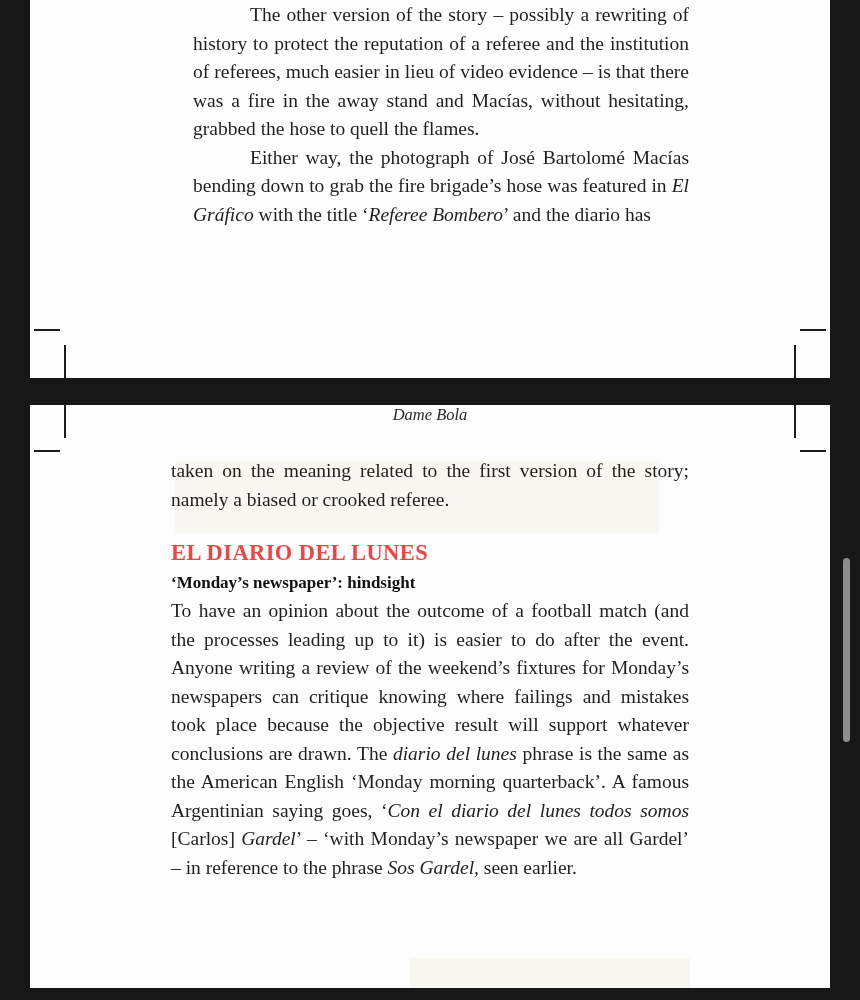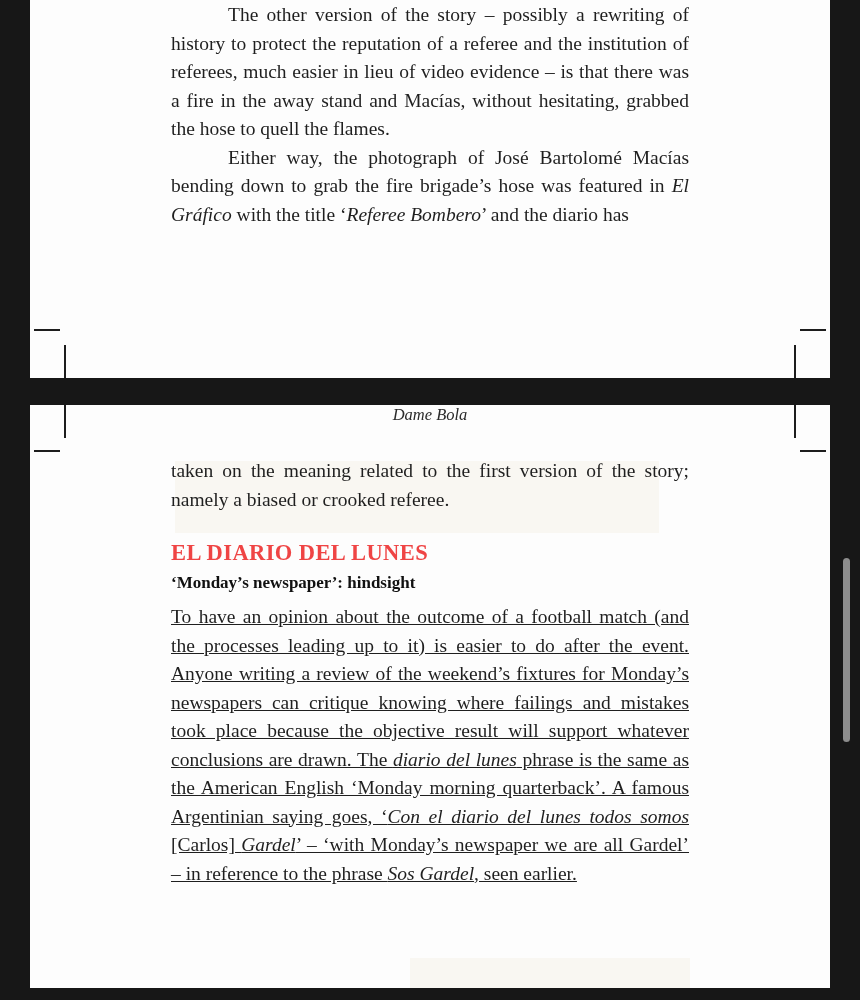--- a/index.html
+++ b/index.html
@@ -29,21 +29,21 @@
   .page-bottom .content { }
 
   
   .book-text .para {
     margin: 0;
     text-align: justify;
     font-size: 19.5px;
     line-height: 28.5px;
     color: #1f1f1f;
   }
-  .book-text .para.indent { text-indent: 57px; }
+  .book-text .para.indent { text-indent: 57px; margin-left: 22px; }
   .book-text em { font-style: italic; }
 
   .page-number {
     margin-top: 22px;
     text-align: center;
     font-size: 18px;
     letter-spacing: 0.5px;
   }
 
   .running-header {
@@ -59,21 +59,21 @@
     font-weight: 700;
     letter-spacing: 0.4px;
     color: #ef4444;
   }
   .sub-heading {
     margin-top: 7px;
     font-size: 17px;
     font-weight: 700;
     color: #101010;
   }
-  .body-text { margin-top: 10px; text-decoration: underline; }
+  .body-text { margin-top: 4px; }
 
   
   .crop { position: absolute; background: #1d1d1d; }
   .page-top .crop-h { bottom: 47px; width: 26px; height: 2px; }
   .page-top .crop-v { bottom: 0;    width: 2px;  height: 33px; }
   .page-bottom .crop-h { top: 45px; width: 26px; height: 2px; }
   .page-bottom .crop-v { top: 0;    width: 2px;  height: 33px; }
   .crop-h.left  { left: 4px; }
   .crop-h.right { right: 4px; }
   .crop-v.left  { left: 34px; }

